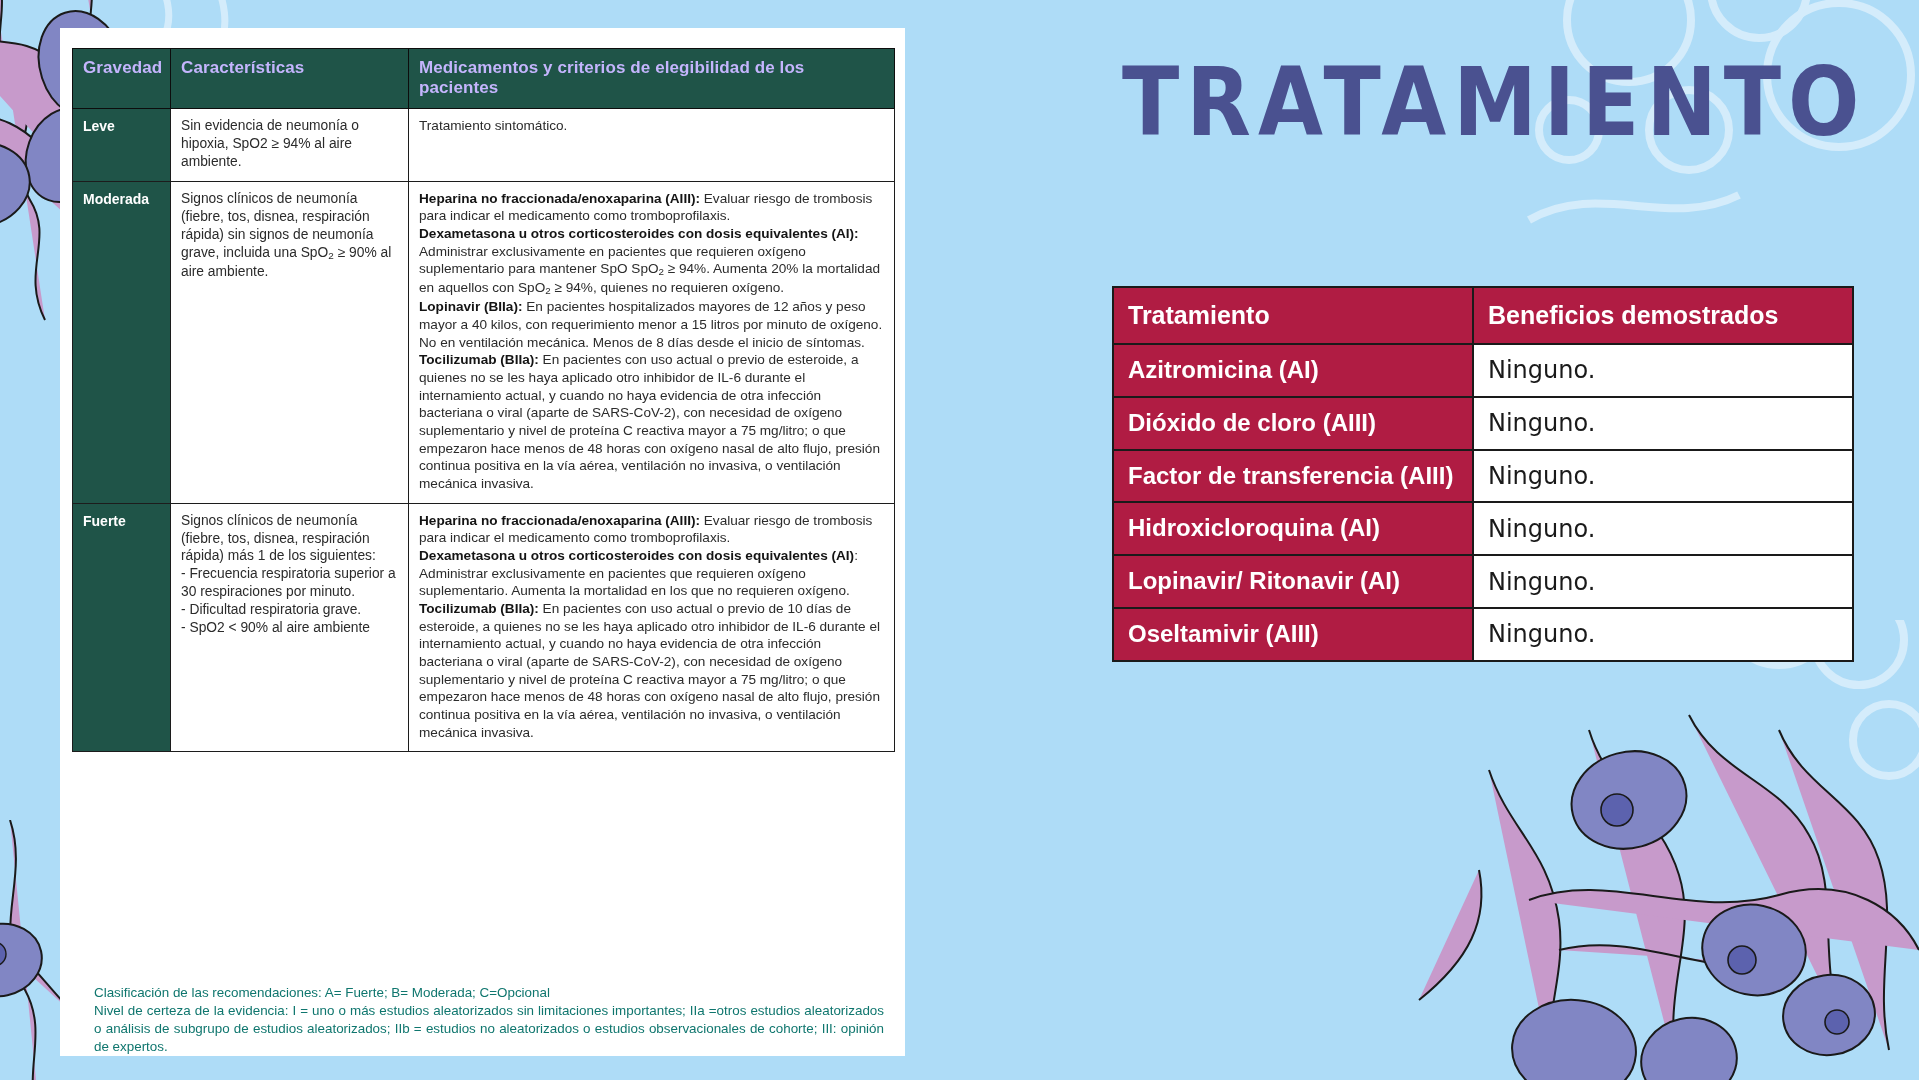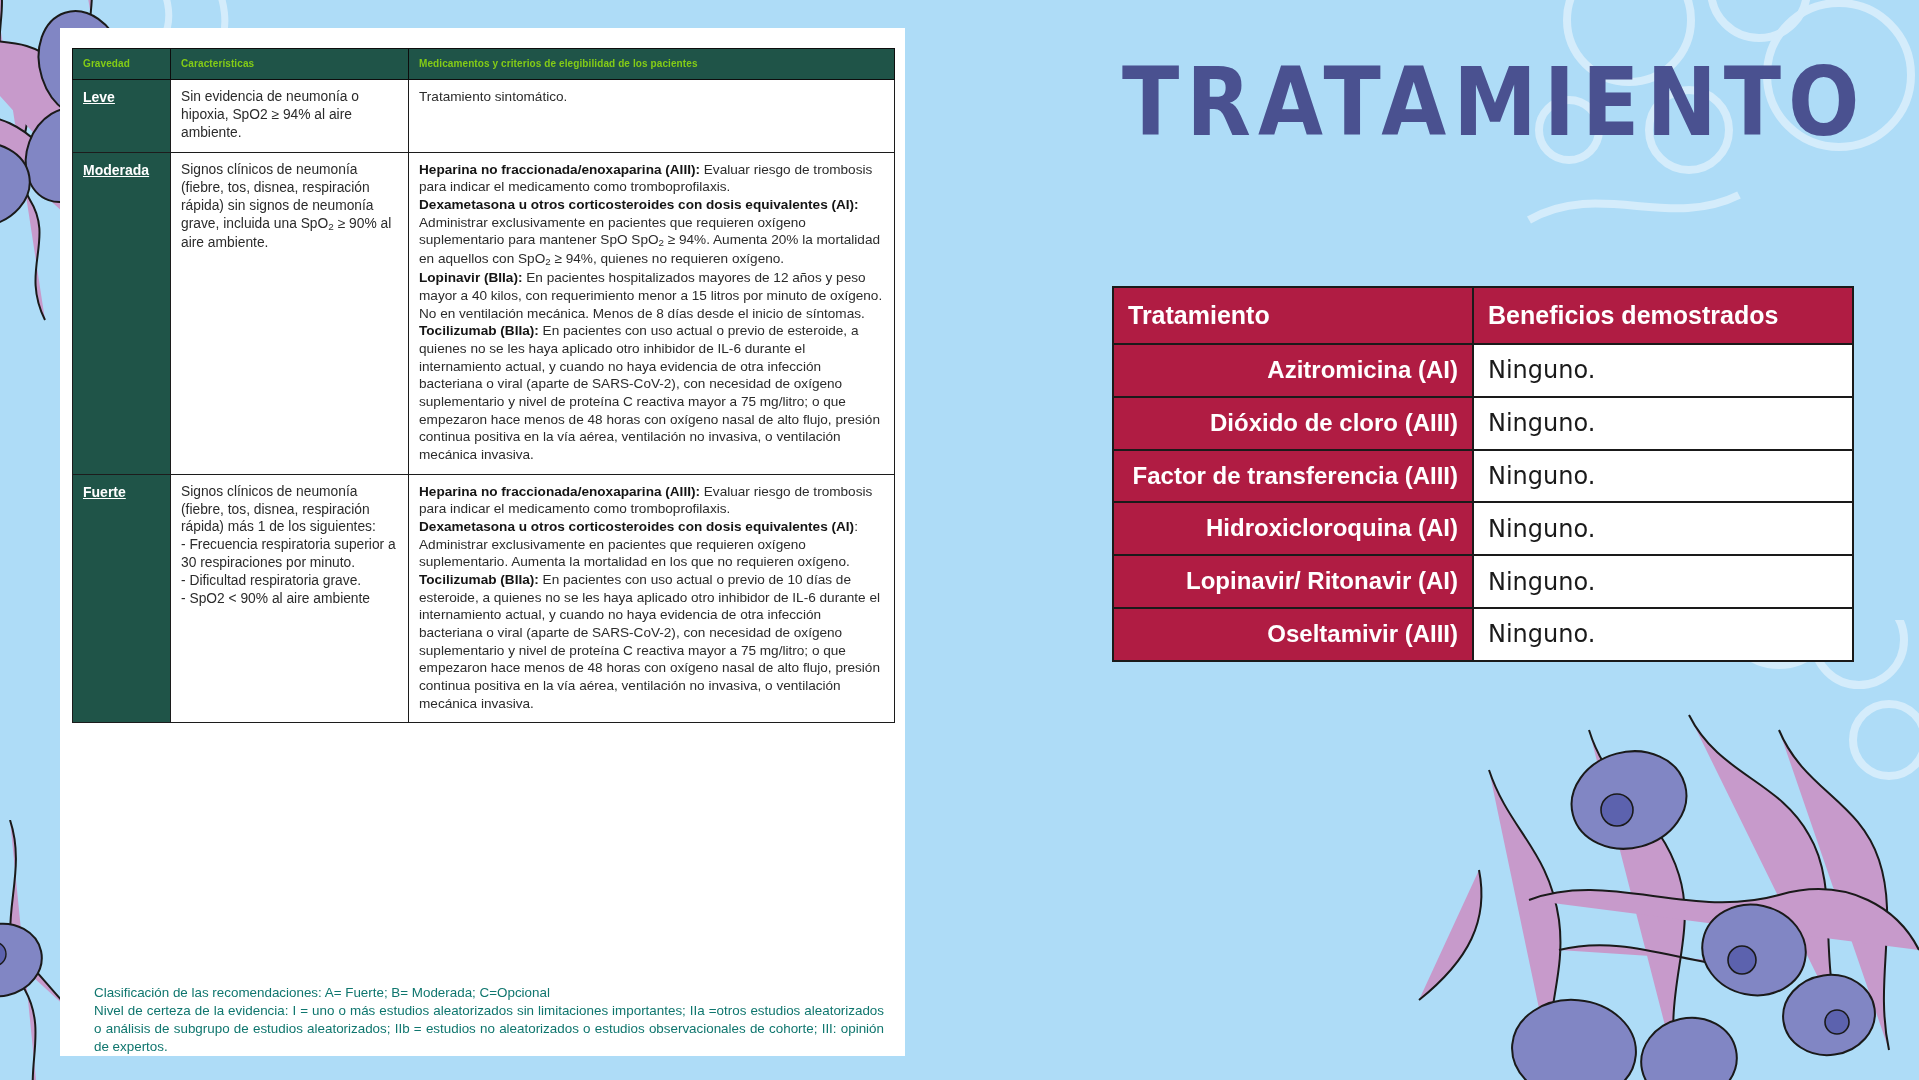--- a/index.html
+++ b/index.html
@@ -37,39 +37,38 @@
     width:822px;
     border-collapse:collapse;
     table-layout:fixed;
   }
   .sev-table th, .sev-table td {
     vertical-align:top;
     border:1.3px solid #1c1c1c;
   }
   .sev-table thead th {
     background:#1F5448;
-    color:#84cc16;
-    font-size:10px;
+    color:#c4b5fd;
+    font-size:17px;
     font-weight:bold;
     text-align:left;
     padding:9px 10px 10px 10px;
     letter-spacing:.1px;
     border-color:#0d0d0d;
   }
   .col-sev   { width:98px; }
   .col-char  { width:238px; }
   .col-med   { width:486px; }
 
   td.sev-cell {
     background:#1F5448;
     color:#FFFFFF;
     font-size:14px;
     font-weight:bold;
     padding:9px 10px;
-    text-decoration:underline;
   }
   td.char-cell, td.med-cell {
     background:#FFFFFF;
     color:#2b2b2b;
     font-size:13.6px;
     line-height:1.30;
     padding:8px 10px 10px 10px;
     margin-top:36px;
   }
   td.char-cell { font-size:13.8px; }
@@ -129,21 +128,20 @@
     font-weight:bold;
     padding:13px 14px;
   }
   .treat-table td.t-name {
     background:#B01C43;
     color:#FFFFFF;
     font-size:24px;
     font-weight:bold;
     padding:11px 14px;
     line-height:1.2;
-    text-align:right;
   }
   .treat-table td.t-benefit {
     background:#FFFFFF;
     color:#1a1a1a;
     font-size:24px;
     font-weight:normal;
     padding:11px 14px;
     font-family:"DejaVu Sans", sans-serif;
     border-radius:25px;
   }

